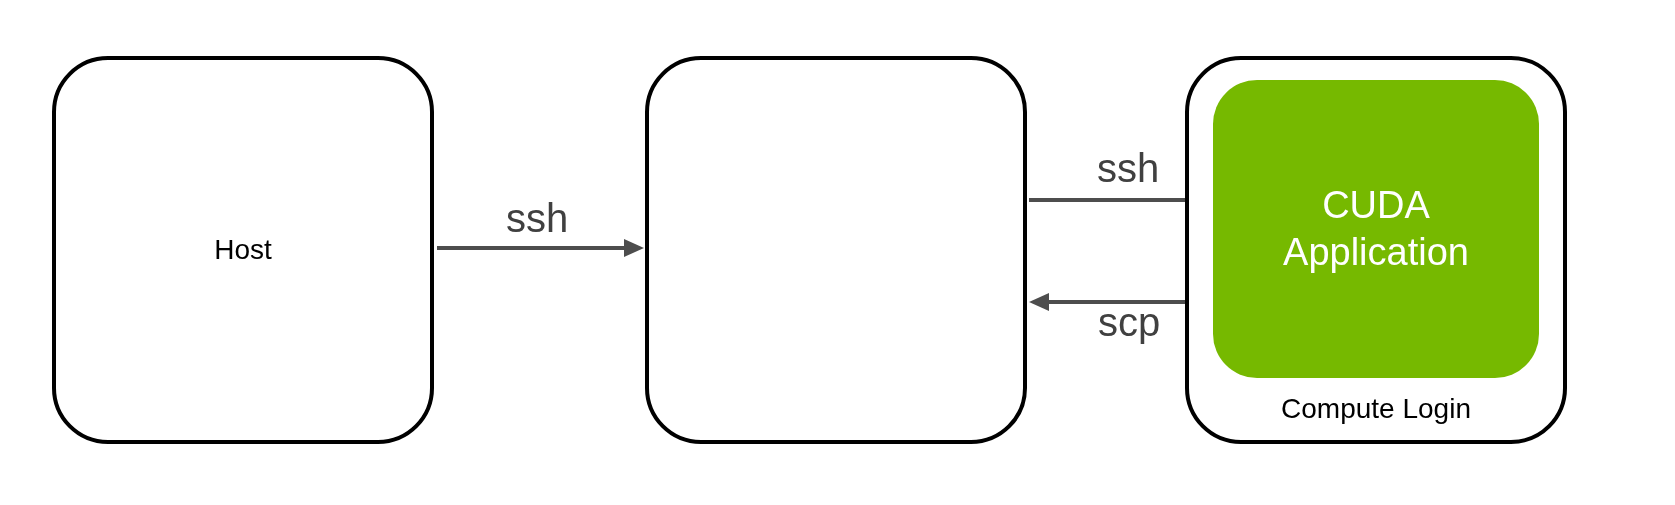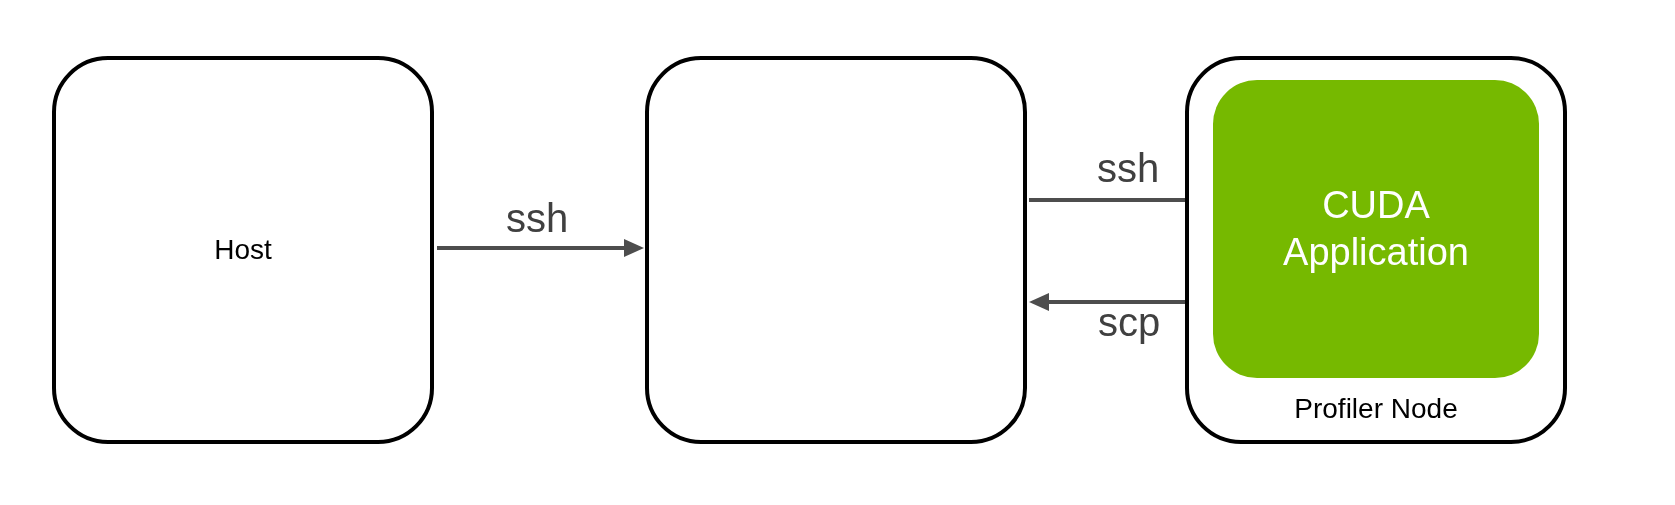--- a/index.html
+++ b/index.html
@@ -114,20 +114,20 @@
   </div>
 
   <div class="node node-login">
   </div>
 
   <div class="node node-compute">
     <div class="node-inner">
       <span class="inner-label">CUDA
 Application</span>
     </div>
-    <div class="node-label">Profiler Node</div>
+    <div class="node-label">Compute Login</div>
   </div>
 
   <div class="arrow-label arrow-label-1">ssh</div>
   <div class="arrow-label arrow-label-2">ssh</div>
   <div class="arrow-label arrow-label-3">scp</div>
 
 </div>
 
 </body></html>

